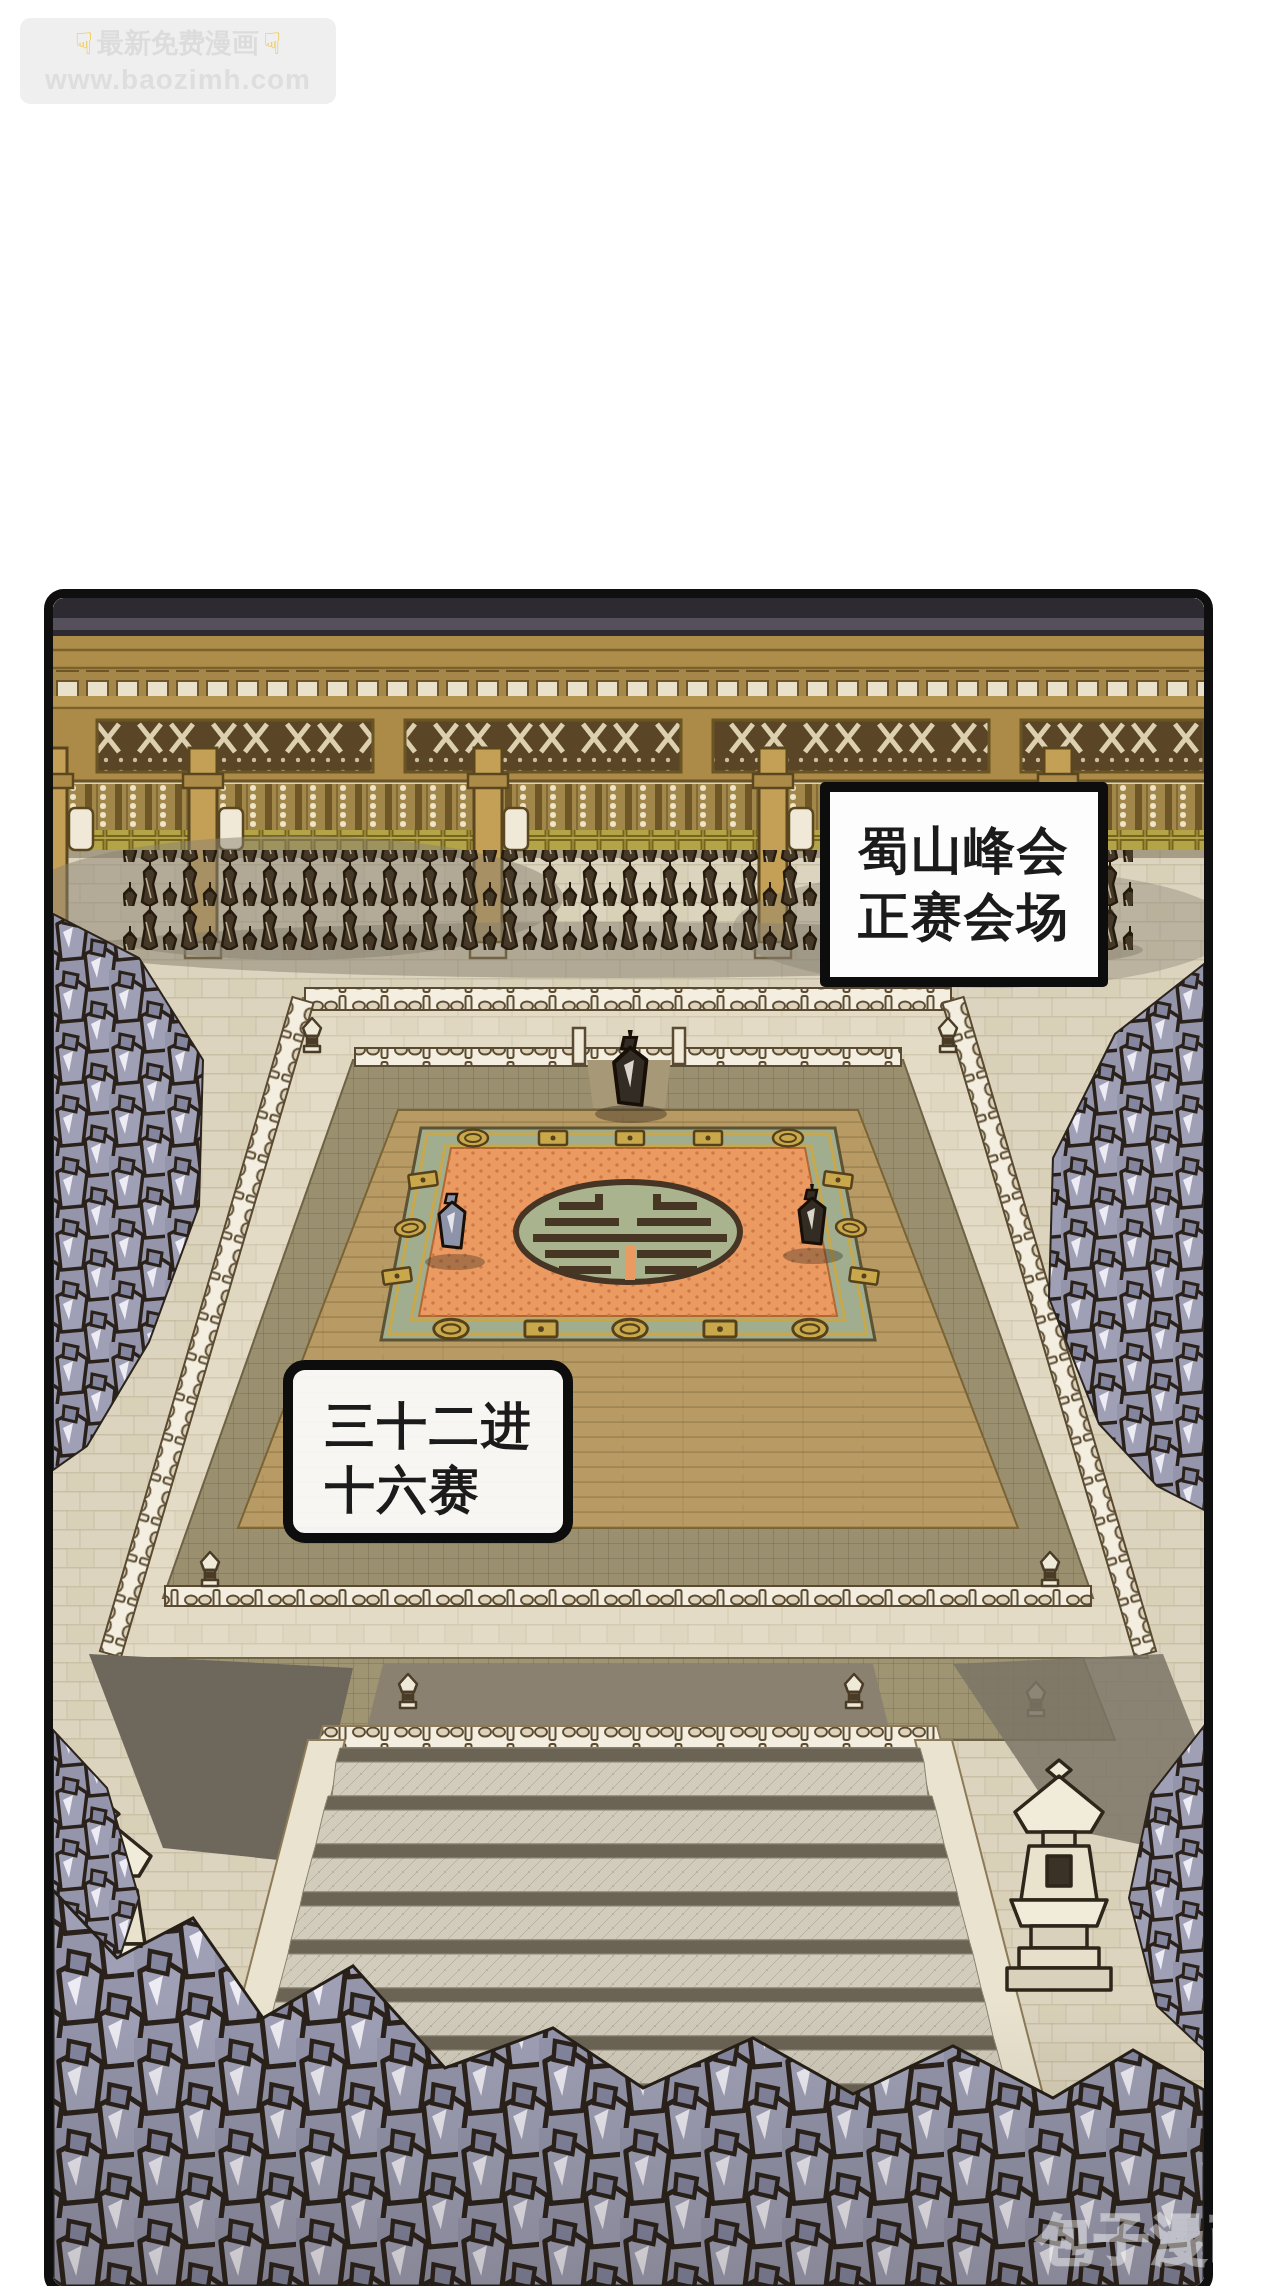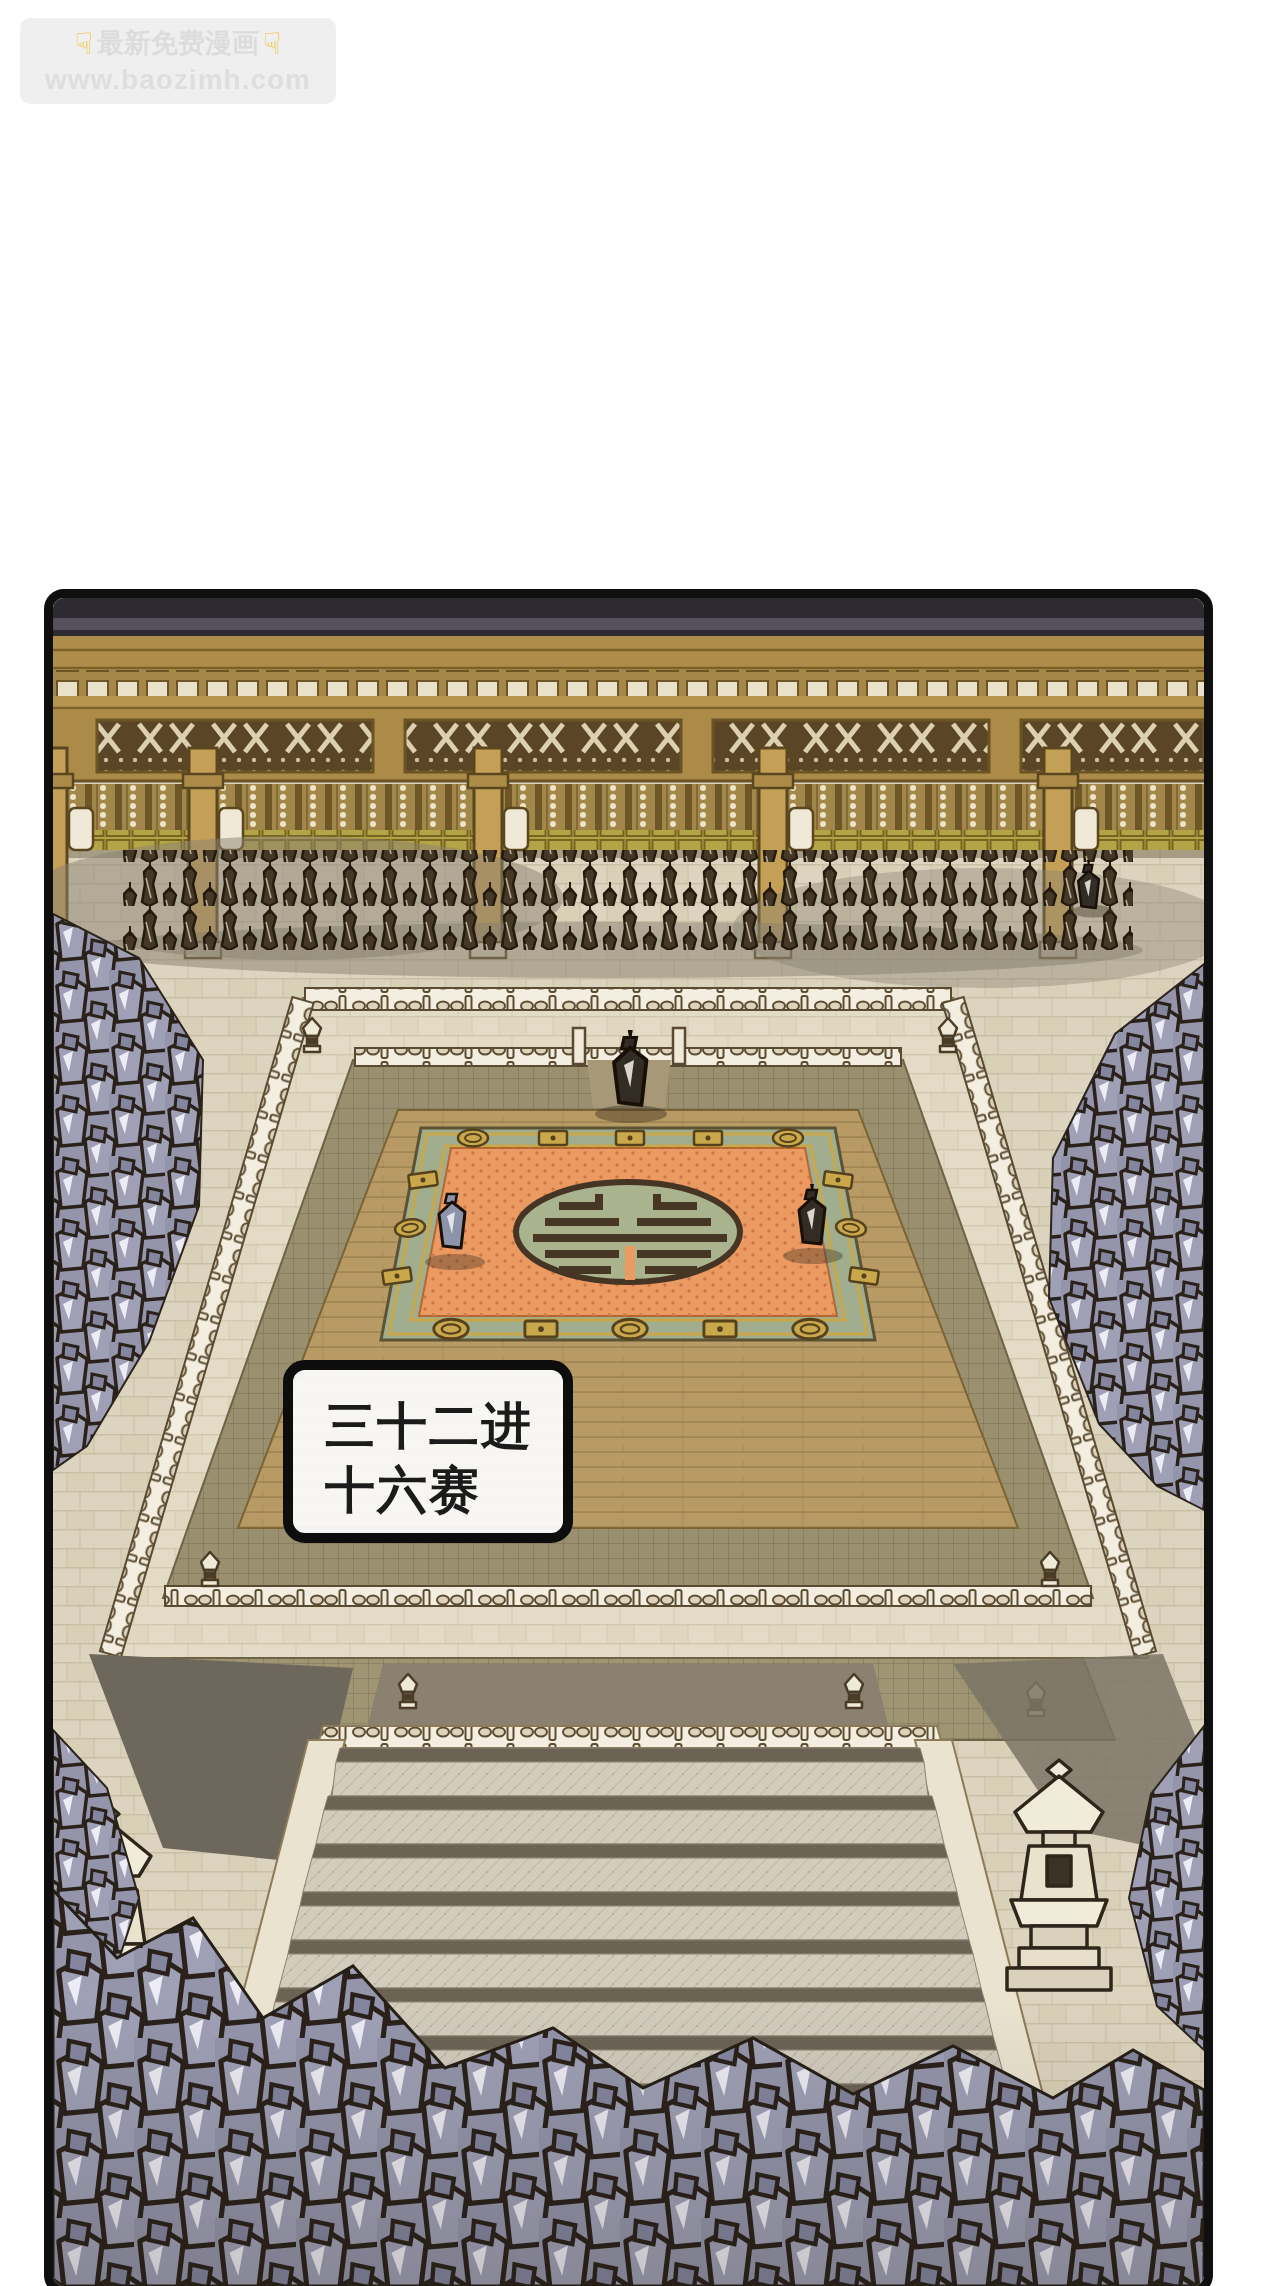--- a/index.html
+++ b/index.html
@@ -391,19 +391,24 @@
 
       <path d="M0 1132 L54 1190 L86 1300 L52 1404 L0 1440 Z" fill="url(#crowdP)" stroke="#2c241c" stroke-width="2"></path>
       <path d="M1151 1128 L1098 1196 L1076 1300 L1104 1408 L1151 1452 Z" fill="url(#crowdP)" stroke="#2c241c" stroke-width="2"></path>
 
       <path d="M0 1292 L64 1360 L140 1320 L210 1420 L300 1368 L392 1470 L500 1430 L590 1490 L700 1440 L800 1496 L900 1448 L1000 1500 L1080 1452 L1151 1492 L1151 1688 L0 1688 Z" fill="url(#crowdBigP)" stroke="#261f17" stroke-width="3"></path>
 
       <rect x="0" y="1400" width="1151" height="288" fill="url(#botG)"></rect>
     </svg>
   </div>
 
+  <div class="cap cap1">
+    <span class="line">蜀山峰会</span>
+    <span class="line">正赛会场</span>
+  </div>
   <div class="cap cap2">
     <span class="line">三十二进</span>
     <span class="line">十六赛</span>
   </div>
 
+  <div class="corner-logo">包子漫画</div>
 
 </div>
 
 </body></html>

